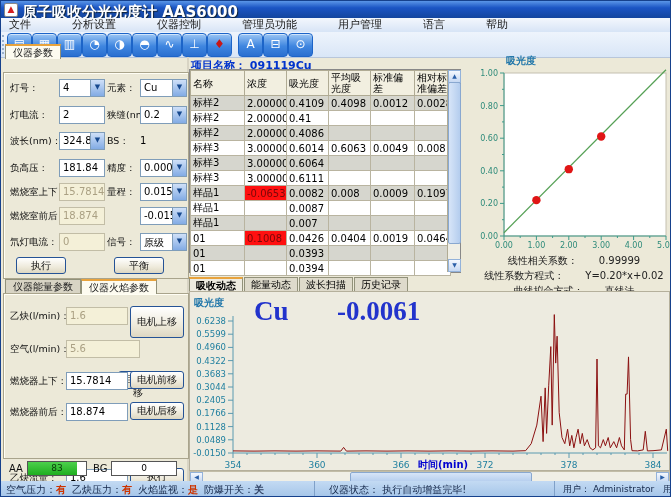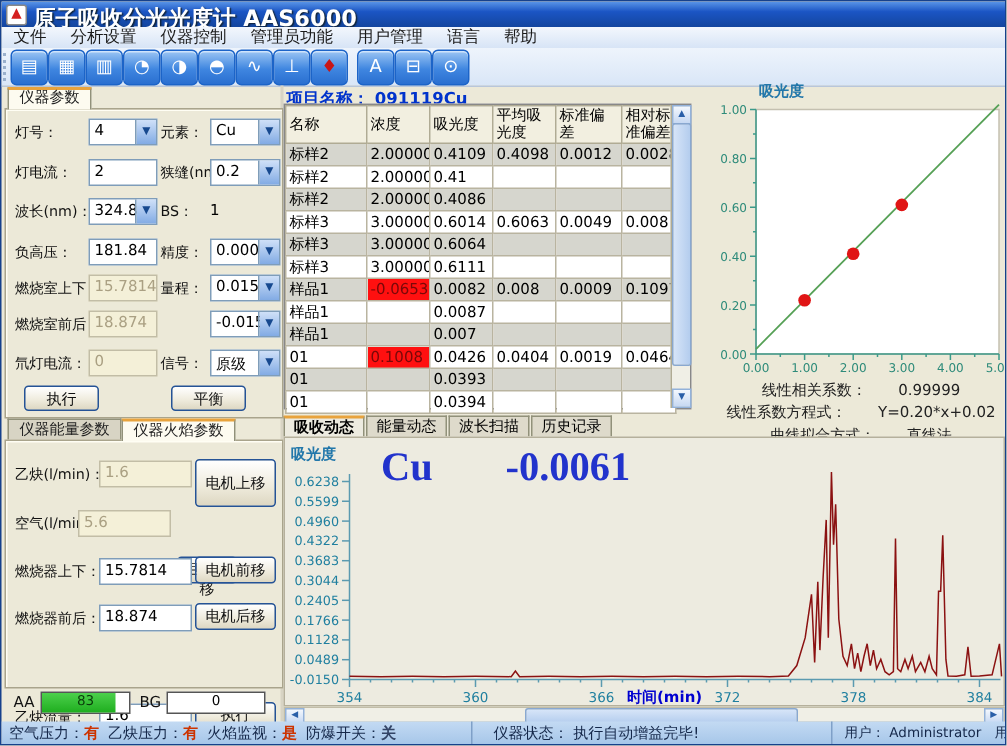--- a/index.html
+++ b/index.html
@@ -2,21 +2,21 @@
 <html><head>
 <meta charset="utf-8">
 <style>
   html,body{margin:0;padding:0;background:#c8c4b8;font-family:"DejaVu Sans","Liberation Sans",sans-serif;}
   .window{position:relative;width:671px;height:497px;background:#ece9d8;overflow:hidden;border:1px solid #16418c;box-sizing:border-box;}
   
   .titlebar{position:absolute;left:0;top:0;width:671px;height:17px;background:linear-gradient(#5a96e8,#1b55c4 40%,#13459e);color:#fff;}
   .app-icon{position:absolute;left:3px;top:2px;width:12px;height:12px;background:#fff;border:1px solid #888;border-radius:2px;color:#d42020;font-size:9px;line-height:11px;text-align:center;}
   .title-text{position:absolute;left:21px;top:2px;font-size:15px;font-weight:bold;text-shadow:1px 1px 1px #123;}
   
-  .menubar{position:absolute;left:0;top:17px;width:671px;height:14px;background:linear-gradient(#f3f7fd,#d7e4f6);display:flex;}
+  .menubar{position:absolute;left:0;top:17px;width:671px;height:14px;background:linear-gradient(#f3f7fd,#d7e4f6);display:flex;gap:25px;}
   .menu-item{font-size:11px;line-height:14px;padding:0 8px;color:#1a1a1a;}
   
   .toolbar{position:absolute;left:0;top:31px;width:671px;height:25px;background:linear-gradient(#eef4fc,#d9e6f7);border-bottom:1px solid #b8c6da;}
   .grip{position:absolute;left:1px;top:3px;width:3px;height:19px;border-left:2px dotted #9ab0cc;}
   .tbtn{position:absolute;top:1px;width:23px;height:22px;border:1px solid #1c64c8;border-radius:4px;background:linear-gradient(#9cc6f4,#3f86e0 55%,#2a6fd0);color:#fff;font-size:12px;line-height:21px;text-align:center;box-shadow:inset 0 1px 0 #cfe4fb;}
   
   .tab{position:absolute;height:14px;font-size:10px;line-height:13px;padding:0 7px;border:1px solid #91917a;border-bottom:none;background:#d8d4c4;color:#222;}
   .tab.active{background:#fdfbf0;border-top:2px solid #e8a33d;height:13px;z-index:3;}
   .box{position:absolute;background:#ece9d8;border:1px solid #a9a48c;box-shadow:inset 1px 1px 0 #fffef4;}
   .prow,.frow{position:absolute;left:0;width:100%;height:18px;}
@@ -99,21 +99,21 @@
       <div class="tbtn" style="left:156px;">∿</div>
       <div class="tbtn" style="left:181px;">⊥</div>
       <div class="tbtn" style="left:206px;color:#c81616;">♦</div>
       <div class="tbtn" style="left:237px;">A</div>
       <div class="tbtn" style="left:262px;">⊟</div>
       <div class="tbtn" style="left:287px;">⊙</div>
     </div>
 
   <div class="splitter"></div>
 
-  <div class="tab active" style="left:4px;top:57px;font-family:Liberation Mono, monospace;">仪器参数</div>
+  <div class="tab active" style="left:4px;top:43px;">仪器参数</div>
   <div class="box" style="left:2px;top:71px;width:184px;height:205px;">
       <div class="prow" style="top:6px;">
         <span class="plabel pl1">灯号：</span>
         <div class="field pf1">
           <span class="fval">4</span>
           <span class="farr">▼</span>
         </div>
         <span class="plabel pl2">元素：</span>
         <div class="field pf2">
           <span class="fval">Cu</span>
@@ -194,21 +194,21 @@
   <div class="box" style="left:2px;top:292px;width:184px;height:164px;">
       <div class="frow" style="top:13px;">
         <span class="plabel" style="left:6px;">乙炔(l/min)：</span>
         <div class="field disabled" style="left:62px;width:60px;">
           <span class="fval">1.6</span>
         </div>
         <button class="xpbtn" style="left:126px;top:-1px;width:54px;height:32px;">电机上移</button>
       </div>
       <div class="frow" style="top:46px;">
         <span class="plabel" style="left:6px;">空气(l/min)：</span>
-        <div class="field disabled" style="left:48px;width:60px;">
+        <div class="field disabled" style="left:62px;width:60px;padding-left:12px;">
           <span class="fval">5.6</span>
         </div>
         <button class="xpbtn" style="left:114px;top:-1px;width:40px;height:18px;margin-top:32px;">电机下移</button>
       </div>
       <div class="frow" style="top:78px;">
         <span class="plabel" style="left:6px;">燃烧器上下：</span>
         <div class="field" style="left:62px;width:60px;">
           <span class="fval">15.7814</span>
         </div>
         <button class="xpbtn" style="left:126px;top:-1px;width:54px;height:18px;">电机前移</button>

